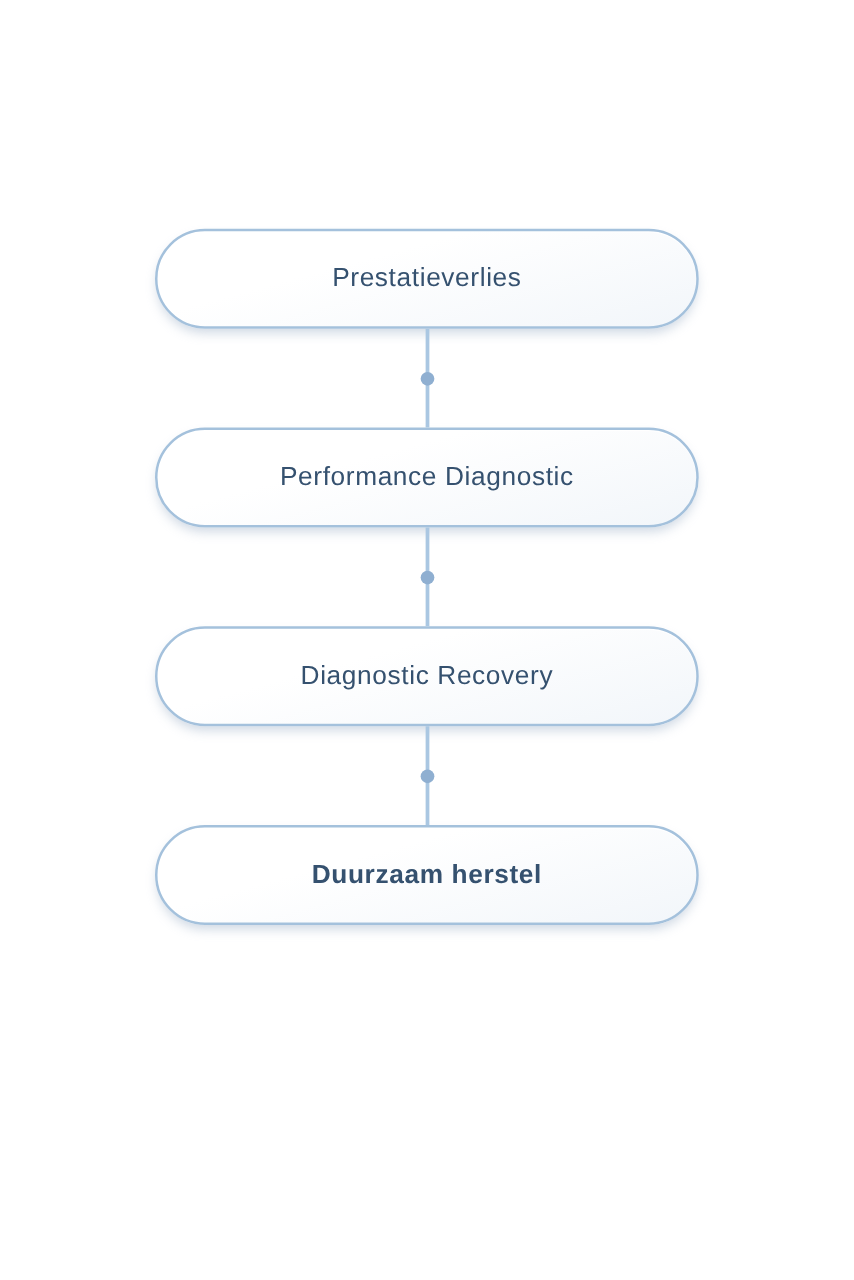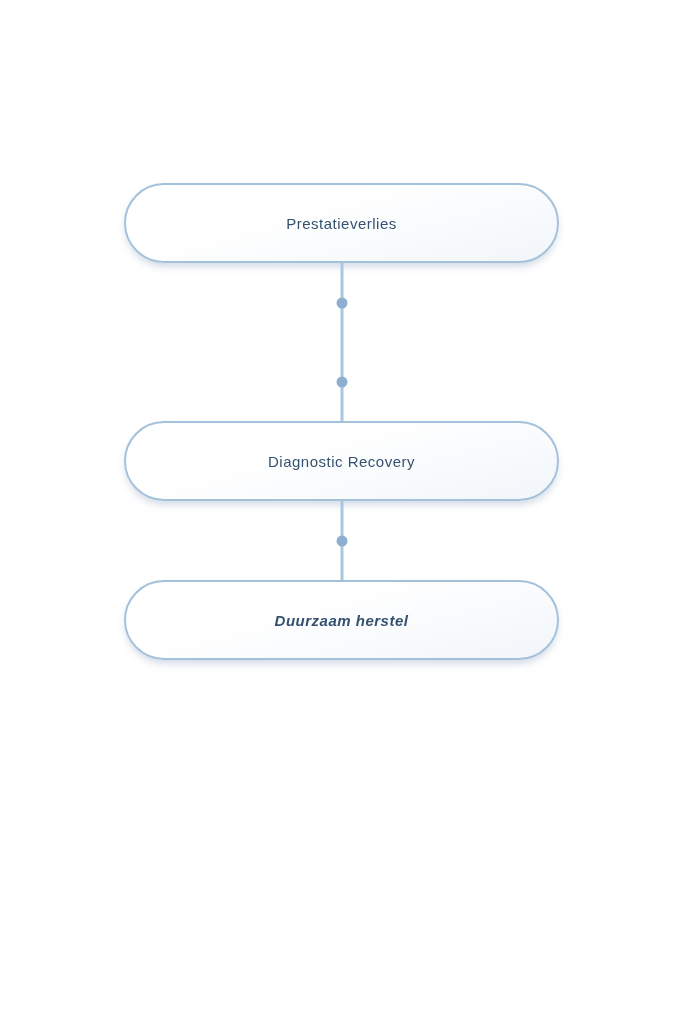--- a/index.html
+++ b/index.html
@@ -37,28 +37,27 @@
       var(--node-fill-top, #ffffff) 35%,
       var(--node-fill-bottom, #f2f6fa) 100%);
     box-shadow: 0 5px 9px -2px rgba(141, 164, 190, 0.45),
                 inset 0 1px 0 rgba(255, 255, 255, 0.9);
     display: flex;
     align-items: center;
     justify-content: center;
   }
   .node-label {
     color: var(--text-color, #35516f);
-    font-size: 15px;
+    font-size: 21px;
     letter-spacing: 0.5px;
     font-weight: 400;
     white-space: nowrap;
   }
   .node-label.bold {
     font-weight: 700;
-    font-style: italic;
   }
   .connector {
     position: relative;
     width: 14px;
     height: 79px;
   }
   .connector-line {
     position: absolute;
     left: 50%;
     top: 0;
@@ -85,20 +84,23 @@
   <div class="flow" id="flow">
   <div class="node">
     <span class="node-label">Prestatieverlies</span>
   </div>
 
   <div class="connector">
     <div class="connector-line"></div>
     <div class="connector-dot"></div>
   </div>
 
+  <div class="node">
+    <span class="node-label">Performance Diagnostic</span>
+  </div>
 
   <div class="connector">
     <div class="connector-line"></div>
     <div class="connector-dot"></div>
   </div>
 
   <div class="node">
     <span class="node-label">Diagnostic Recovery</span>
   </div>
 

